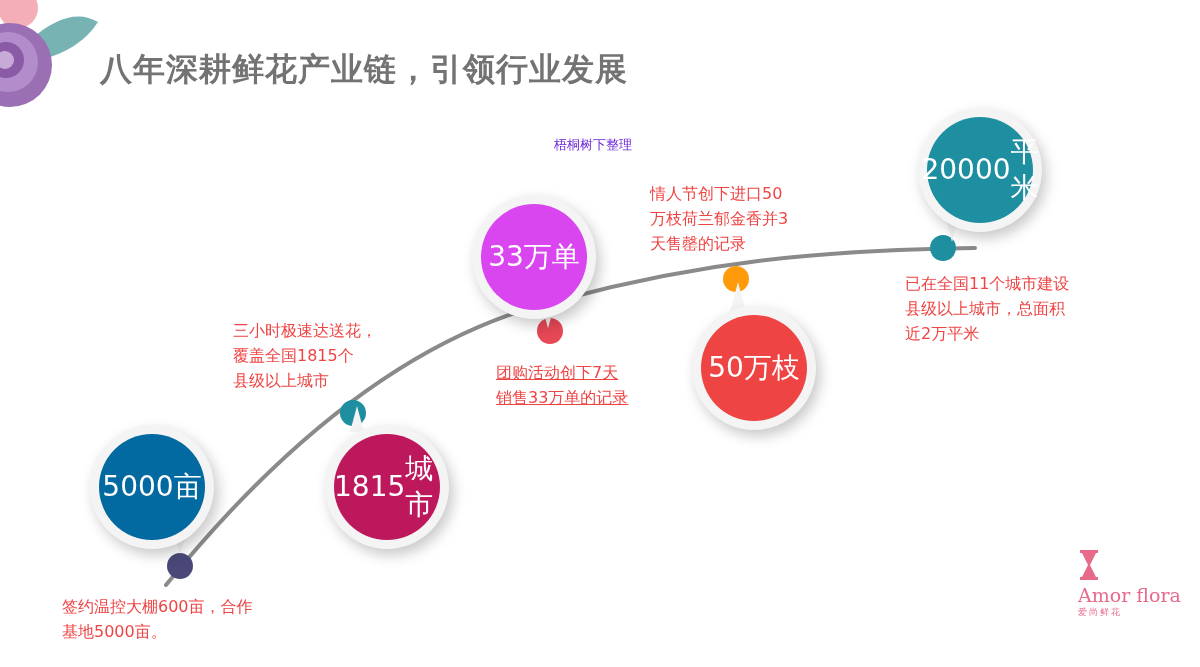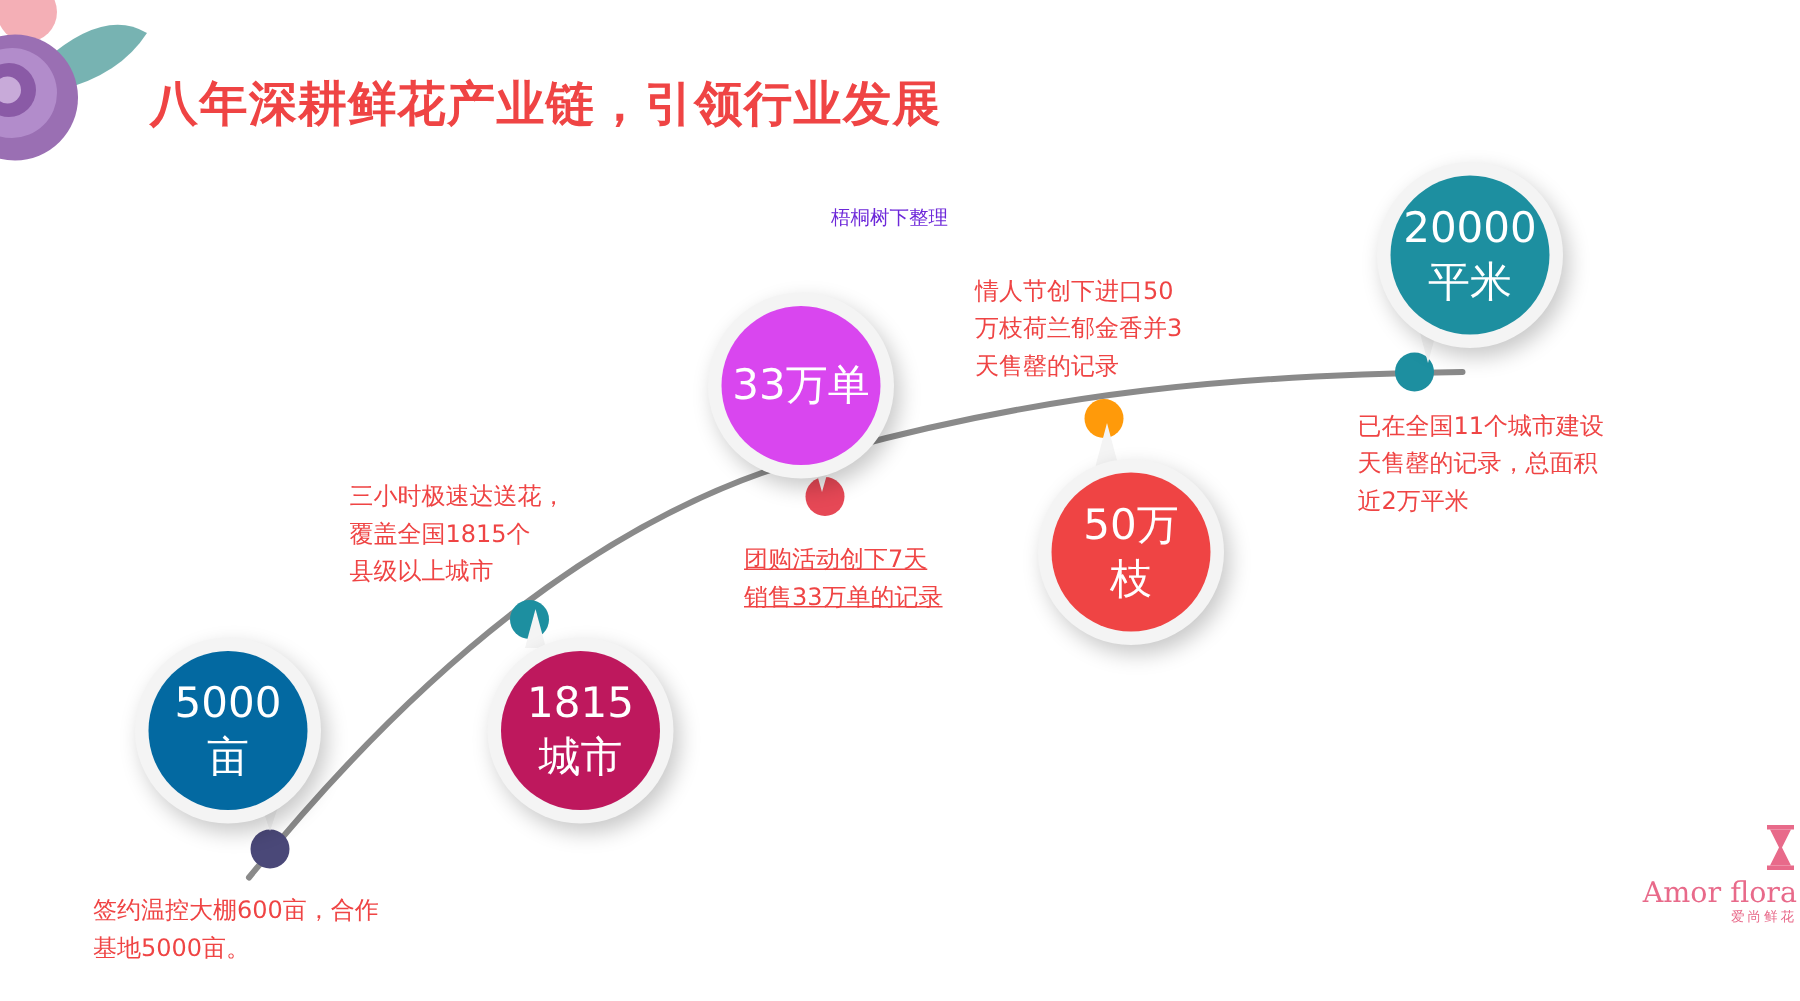--- a/index.html
+++ b/index.html
@@ -4,44 +4,44 @@
 <style>
   html, body { margin: 0; padding: 0; }
   body {
     width: 1200px; height: 667px; position: relative; overflow: hidden;
     background: #ffffff;
     font-family: "DejaVu Sans", "Liberation Sans", sans-serif;
   }
   .flower { position: absolute; left: 0; top: 0; width: 110px; height: 120px; }
   .title {
     position: absolute; left: 100px; top: 48px;
-    font-size: 32px; font-weight: bold; color: #ef4444; letter-spacing: 1px;
+    font-size: 32px; font-weight: bold; color: #737373; letter-spacing: 1px;
     font-family: "DejaVu Sans", sans-serif;
   }
   .credit {
     position: absolute; left: 554px; top: 136px; font-size: 13px; color: #6d28d9;
   }
   svg.curve { position: absolute; left: 0; top: 0; }
   .bubble {
     position: absolute; border-radius: 50%;
     background: #f4f4f4;
     box-shadow: 4px 6px 14px rgba(0,0,0,0.22);
   }
   .bubble .inner {
     position: absolute; left: 9px; top: 9px; right: 9px; bottom: 9px; border-radius: 50%;
-    display: flex; flex-direction: column; align-items: center; justify-content: center;
+    display: flex; flex-direction: row; align-items: center; justify-content: center;
     color: #ffffff; font-size: 28px; line-height: 36px; 
   }
   .tail { position: absolute; width: 0; height: 0; }
   .dot { position: absolute; width: 26px; height: 26px; border-radius: 50%; }
   .desc {
     position: absolute; font-size: 16px; line-height: 25px; color: #ef4444;
     white-space: pre-line;
   }
-  .logo { position: absolute; left: 1078px; top: 550px; width: 120px; text-align: right; }
+  .logo { position: absolute; left: 1078px; top: 550px; width: 120px; text-align: left; }
   .logo .mark { width: 22px; height: 30px; margin: 0 auto; }
   .logo .name { font-family: "DejaVu Serif", serif; font-size: 19px; color: #e86a8a; line-height: 22px; }
   .logo .sub { font-size: 9px; color: #e86a8a; line-height: 12px; letter-spacing: 2px; }
 </style>
 </head>
 <body>
 
 <svg class="flower" viewBox="0 0 110 120">
   <path d="M30 40 Q70 5 98 22 Q80 50 40 60 Z" fill="#5fa6a4" opacity="0.85"></path>
   <circle cx="18" cy="8" r="20" fill="#f3a6ae" opacity="0.9"></circle>
@@ -105,21 +105,21 @@
 
 <div class="dot" style="left:930px;top:235px;background:#1d8fa0;"></div>
 <div class="tail" style="left:944px;top:212px;border-left:8px solid transparent;border-right:8px solid transparent;border-top:30px solid #f4f4f4;"></div>
 <div class="bubble" style="left:918px;top:108px;width:124px;height:124px;">
   <div class="inner" style="background:#1d8fa0;">
     <span>20000</span>
     <span>平米</span>
   </div>
 </div>
 <div class="desc" style="left:905px;top:271px;width:220px;">已在全国11个城市建设
-天售罄的记录，总面积
+县级以上城市，总面积
 近2万平米</div>
 
 <div class="logo">
   <svg class="mark" viewBox="0 0 22 30">
     <rect x="2" y="0" width="18" height="3" fill="#e86a8a"></rect>
     <rect x="2" y="27" width="18" height="3" fill="#e86a8a"></rect>
     <path d="M4 3 L18 3 L12 15 L18 27 L4 27 L10 15 Z" fill="#e86a8a"></path>
   </svg>
   <div class="name">Amor flora</div>
   <div class="sub">爱尚鲜花</div>

